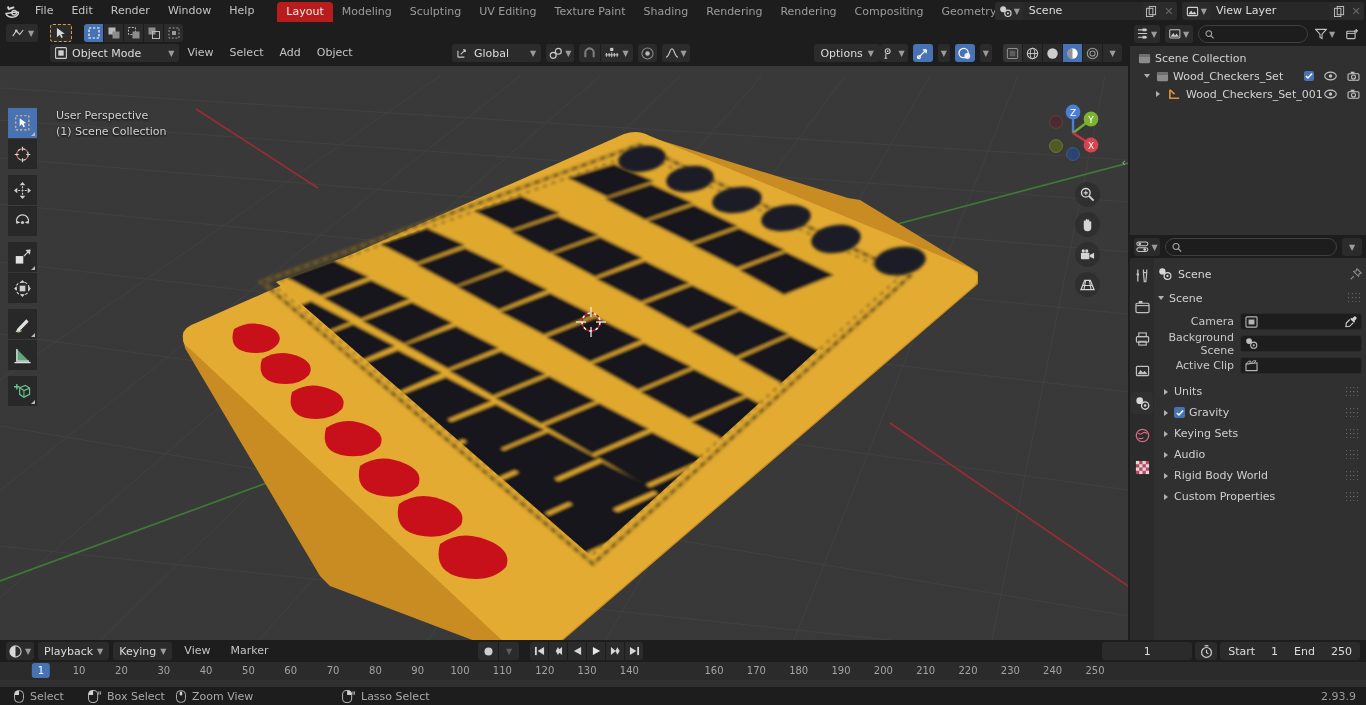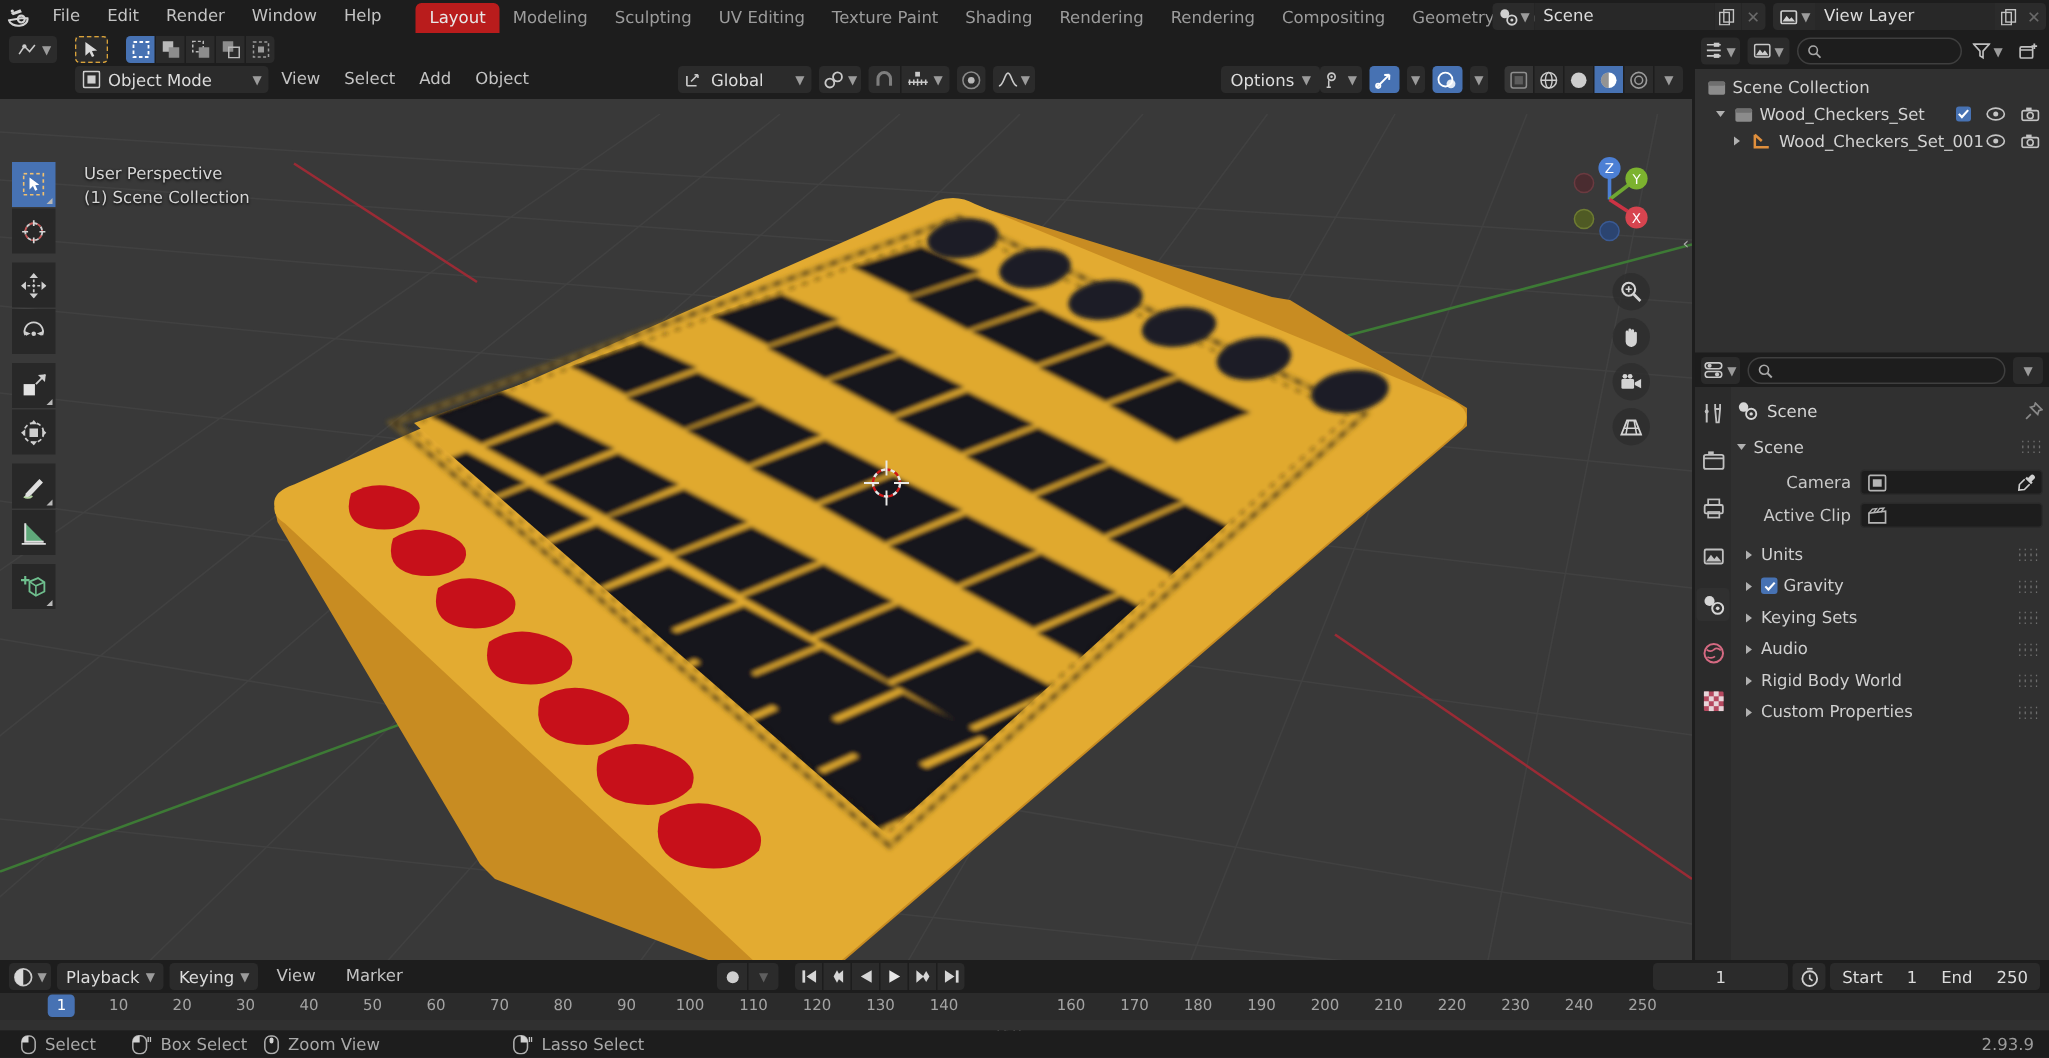--- a/index.html
+++ b/index.html
@@ -925,20 +925,31 @@
             <span></span>
             <span class="eyed">
               <svg width="12" height="12" viewBox="0 0 13 13">
                   <path d="M12 1 a1.8 1.8 0 0 0 -2.6 0 L7.6 2.8 L6.8 2 L5.6 3.2 L9.8 7.4 L11 6.2 L10.2 5.4 L12 3.6 a1.8 1.8 0 0 0 0 -2.6 Z" fill="#cfcfcf"></path>
                   <path d="M5.2 3.8 L1.4 7.6 L1 11.6 L5 11.2 L8.8 7.4" fill="none" stroke="#cfcfcf" stroke-width="1.2"></path>
                 </svg>
             </span>
           </div>
         </div>
         <div class="fld-row">
+          <span class="fld-lbl">Background Scene</span>
+          <div class="fld">
+            <svg width="13" height="13" viewBox="0 0 14 14">
+                <circle cx="4.4" cy="4.4" r="3.1" fill="#c0c0c0"></circle>
+                <circle cx="9.4" cy="8.8" r="3.3" fill="none" stroke="#c0c0c0" stroke-width="1.2"></circle>
+                <circle cx="9.4" cy="8.8" r="1.1" fill="#c0c0c0"></circle>
+              </svg>
+            <span></span>
+          </div>
+        </div>
+        <div class="fld-row">
           <span class="fld-lbl">Active Clip</span>
           <div class="fld">
             <svg width="13" height="12" viewBox="0 0 14 13">
                 <path d="M1 4.5 L13 3 L13 11.5 L1 11.5 Z" fill="none" stroke="#b5b5b5" stroke-width="1.2"></path>
                 <path d="M1 4.5 L3.5 1.5 L6.5 1.2 L4.2 4.3 M6.5 4.1 L8.8 1 L11.8 0.8 L9.5 3.8" fill="none" stroke="#b5b5b5" stroke-width="1"></path>
               </svg>
             <span></span>
           </div>
         </div>
       </div>

